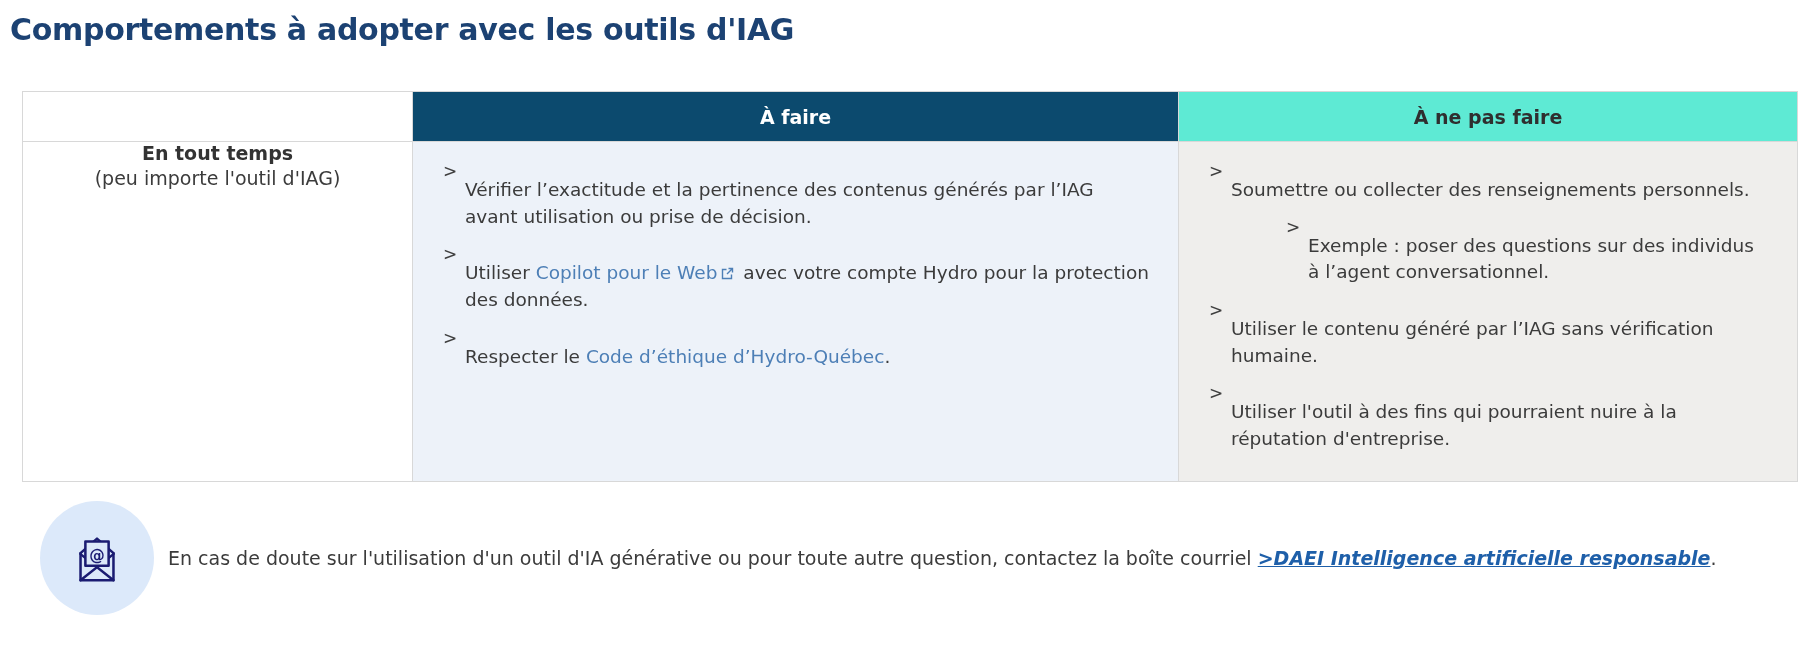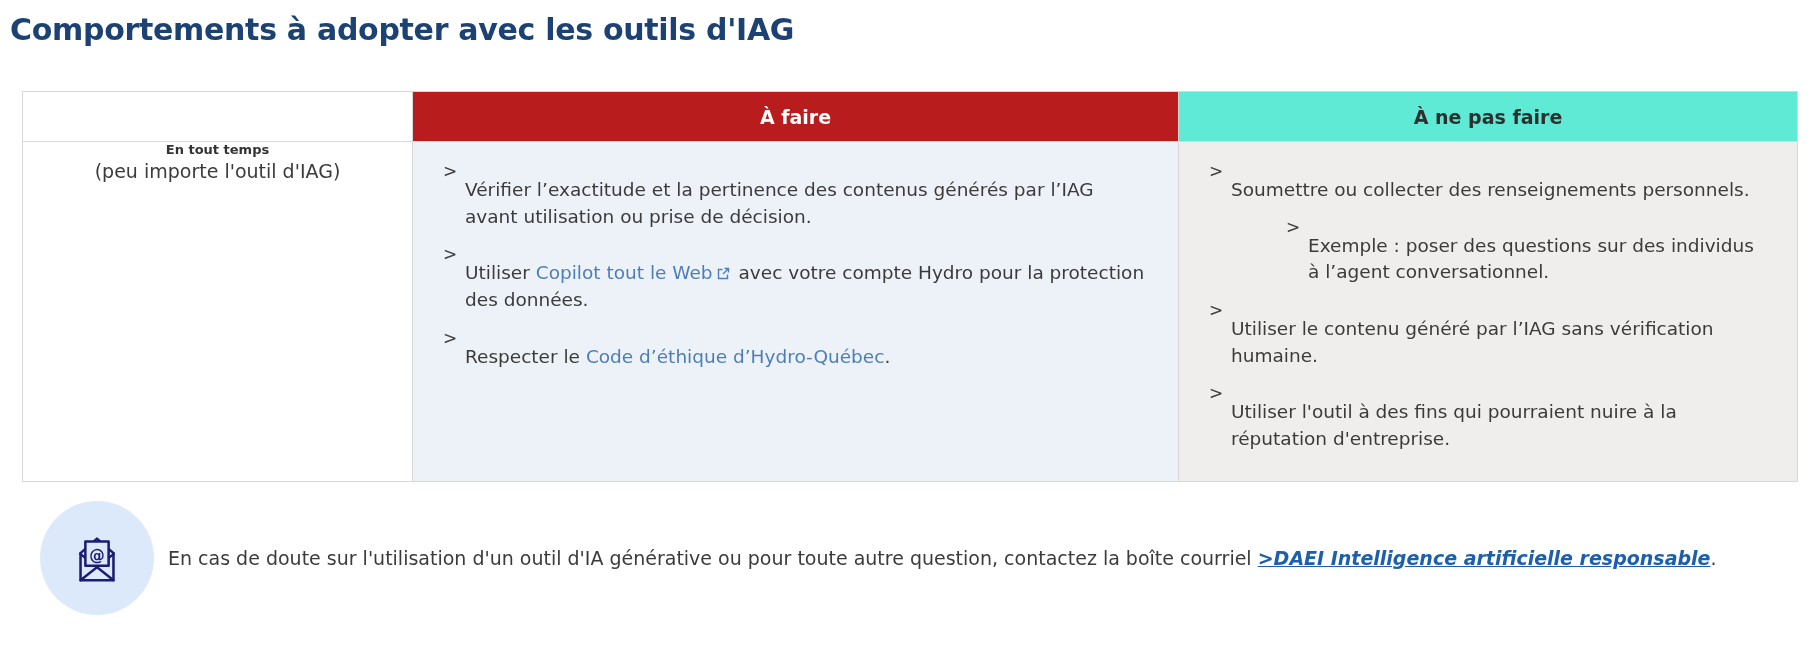--- a/index.html
+++ b/index.html
@@ -12,25 +12,25 @@
     color:#1c4273;font-size:30px;font-weight:700;
     margin:12px 8px 0 10px;letter-spacing:-0.3px;
   }
   table.guidelines{
     border-collapse:collapse;table-layout:fixed;
     margin:44px 0 0 22px;width:1775px;
   }
   table.guidelines th, table.guidelines td{border:1px solid #d8d8d8;padding:0;}
   th{height:49px;font-size:19px;font-weight:700;text-align:center;vertical-align:middle;}
   th.corner{background:#ffffff;}
-  th.do-header{background:#b91c1c;color:#ffffff;border-color:#0f3a64;margin-top:12px;}
+  th.do-header{background:#0c4a6e;color:#ffffff;border-color:#0f3a64;margin-top:12px;}
   th.dont-header{background:#5eead4;color:#2f2f2f;border-color:#cbcbcb;}
   tr.body-row td{height:339px;vertical-align:top;}
   td.row-head{vertical-align:middle;text-align:center;background:#ffffff;}
-  .row-head-title{font-weight:700;font-size:13px;color:#333333;}
+  .row-head-title{font-weight:700;font-size:19px;color:#333333;}
   .row-head-sub{font-size:19px;color:#3b3b3b;margin-top:3px;}
   td.do-cell{background:#edf2f9;}
   td.dont-cell{background:#efeeec;}
   ul.bullets{list-style:none;margin:0;padding:16px 26px 0 30px;}
   li.bullet{display:flex;margin-bottom:11px;font-size:18.5px;line-height:1.44;color:#3b3b3b;}
   .chev{flex:0 0 22px;font-size:17px;color:#3f3f3f;padding-top:1px;}
   .li-body{flex:1 1 auto;margin-top:19px;}
   ul.sub{list-style:none;margin:0;padding:10px 0 0 55px;}
   ul.sub li.bullet{margin-bottom:0;}
   a.inline-link{color:#4d7fb6;text-decoration:none;cursor:pointer;}
@@ -69,21 +69,21 @@
         <div class="row-head-sub">(peu importe l'outil d'IAG)</div>
       </td>
       <td class="do-cell">
         <ul class="bullets" id="do-list">
             <li class="bullet">
               <span class="chev">&gt;</span>
               <span class="li-body">Vérifier l’exactitude et la pertinence des contenus générés par l’IAG avant utilisation ou prise de décision.</span>
             </li>
             <li class="bullet">
               <span class="chev">&gt;</span>
-              <span class="li-body">Utiliser <a class="inline-link">Copilot tout le Web</a><span class="ext-icon"><svg width="13" height="13" viewBox="0 0 13 13">
+              <span class="li-body">Utiliser <a class="inline-link">Copilot pour le Web</a><span class="ext-icon"><svg width="13" height="13" viewBox="0 0 13 13">
                     <path d="M5.5 2.5 H1.5 V11.5 H10.5 V7.5 M6 7 L11.5 1.5 M7.5 1.5 H11.5 V5.5" fill="none" stroke="#4d7fb6" stroke-width="1.4"></path>
                   </svg></span> avec votre compte Hydro pour la protection des données.</span>
             </li>
             <li class="bullet">
               <span class="chev">&gt;</span>
               <span class="li-body">Respecter le <a class="inline-link">Code d’éthique d’Hydro-Québec</a>.</span>
             </li>
           </ul>
       </td>
       <td class="dont-cell">

